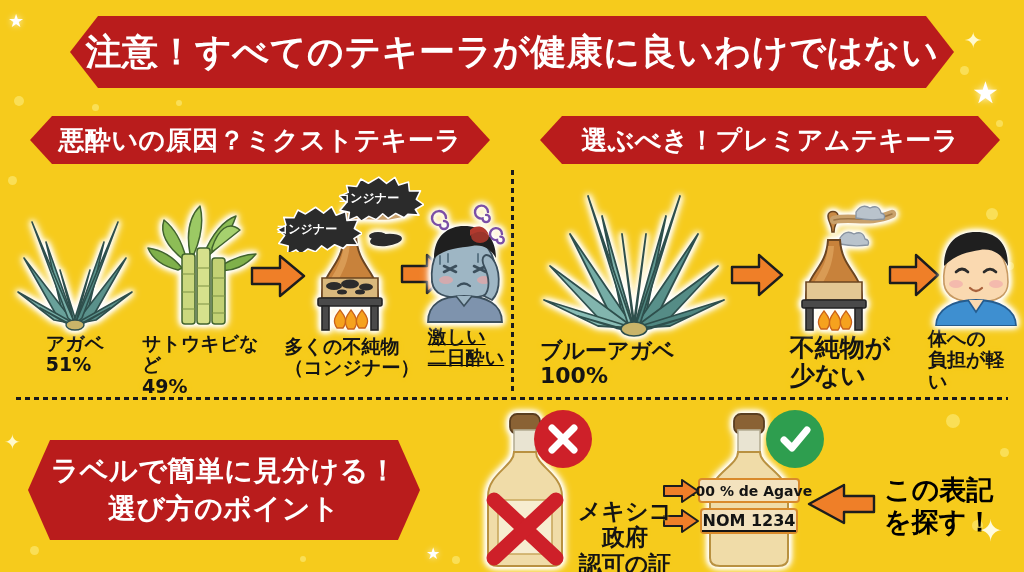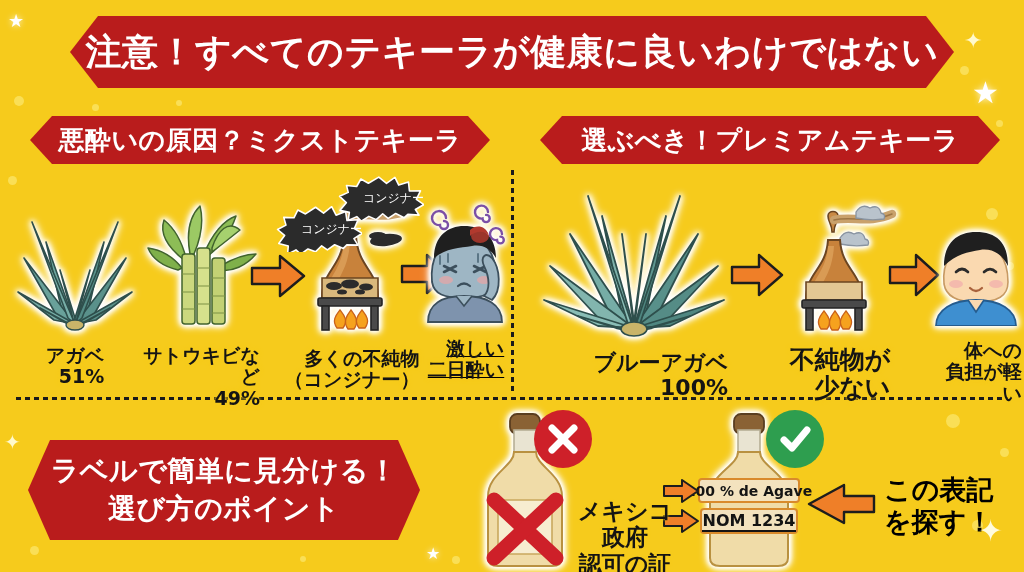--- a/index.html
+++ b/index.html
@@ -49,35 +49,35 @@
   }
   .divider-h {
     position: absolute; left: 16px; top: 397px; width: 992px; height: 3px;
     background-image: linear-gradient(90deg, #1b1b1b 55%, transparent 55%);
     background-size: 9px 3px;
   }
 
   
   .figure { position: absolute; display: flex; flex-direction: column; align-items: center; }
   .caption {
-    text-align: right; color: #141414; font-weight: 700;
-    line-height: 1.12; margin-top: 14px; white-space: pre-line;
+    text-align: left; color: #141414; font-weight: 700;
+    line-height: 1.12; margin-top: 2px; white-space: pre-line;
     text-shadow: 0 0 3px #F6CB1C, 0 0 5px #F6CB1C;
   }
 
   
   .sticker { filter: drop-shadow(0 0 2.5px #fff) drop-shadow(0 0 2.5px #fff) drop-shadow(0 0 3px #fff); }
 
   
   .arrow { position: absolute; }
 
   
   .burst {
-    position: absolute; display: flex; align-items: center; justify-content: flex-end;
-    color: #fff; font-weight: 400; text-align: center;
+    position: absolute; display: flex; align-items: center; justify-content: flex-start;
+    color: #fff; font-weight: 700; text-align: center;
   }
   .burst span { position: relative; z-index: 2; }
 
   
   .label-chip {
     position: absolute; background: #F3E2BE; border: 2px solid #D98A2B;
     border-radius: 4px; color: #141414; font-weight: 700;
     display: flex; align-items: center; justify-content: center;
     white-space: nowrap;
   }

